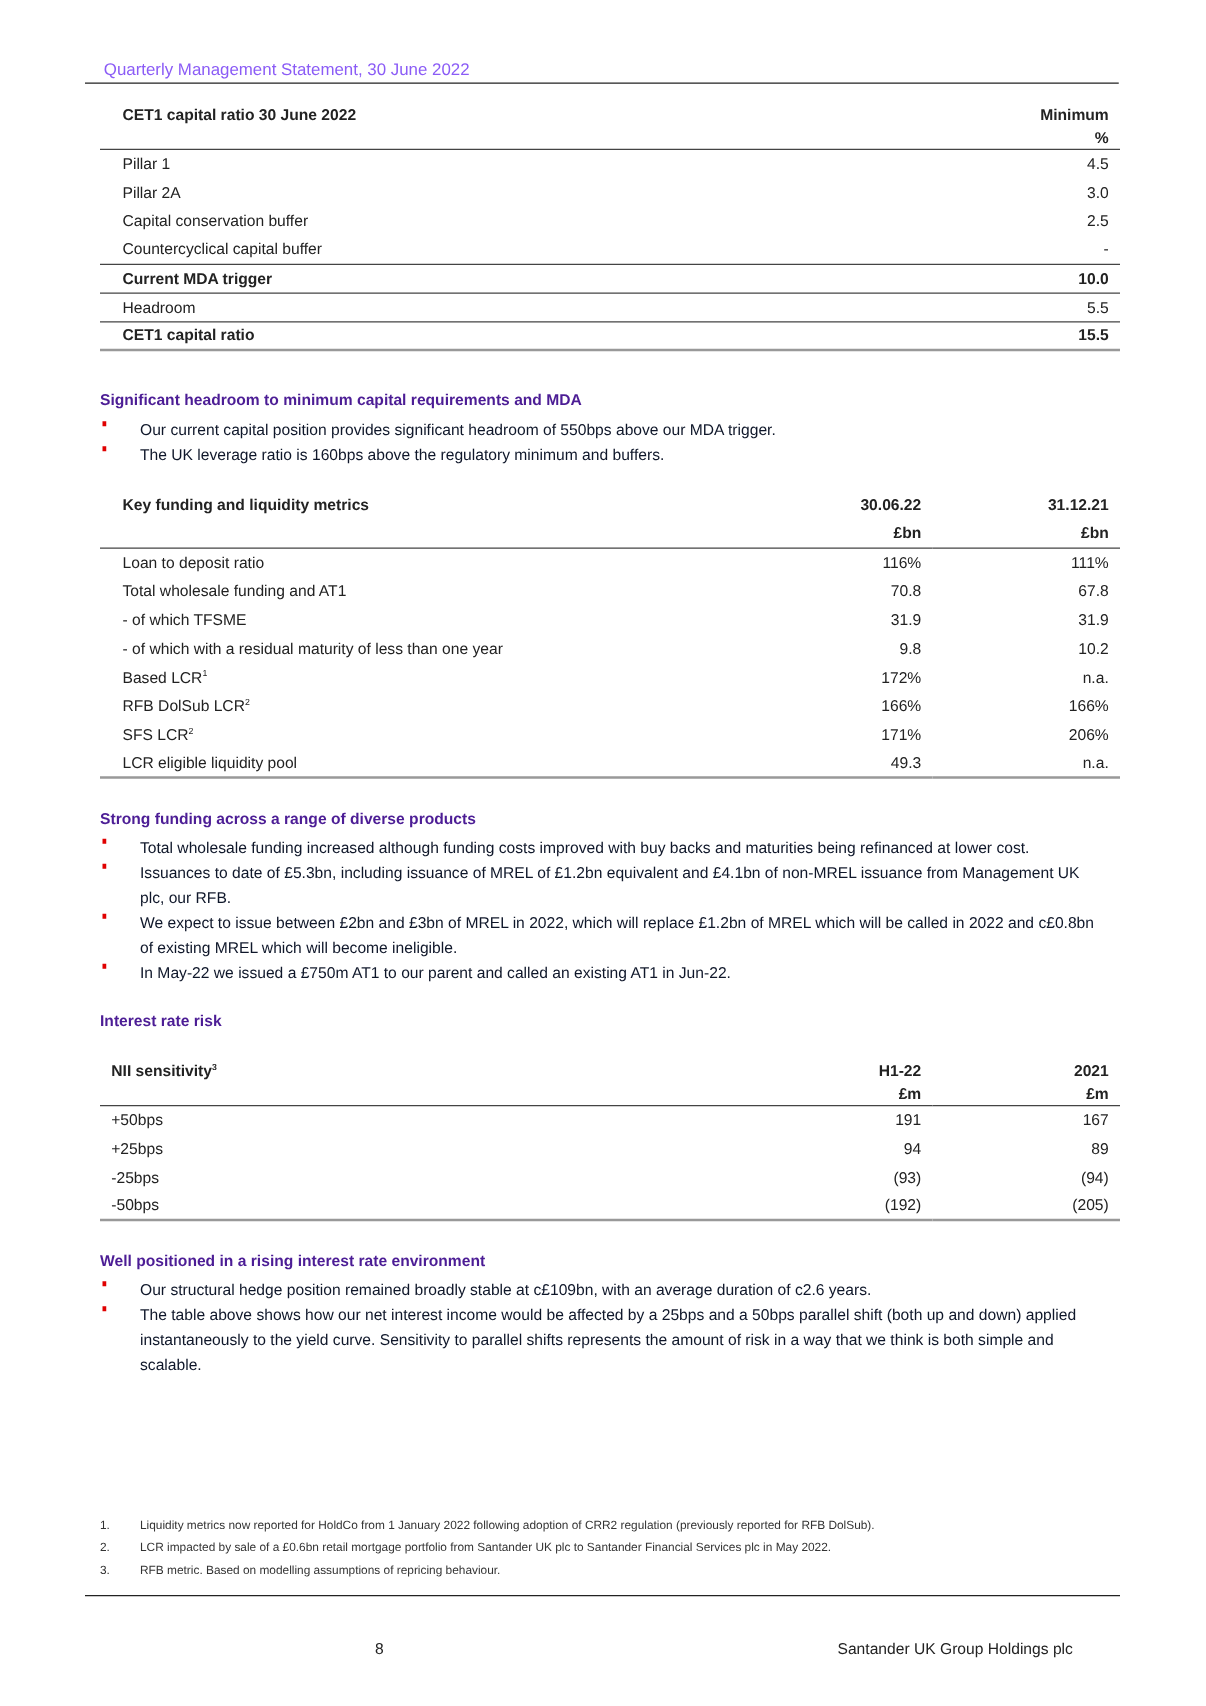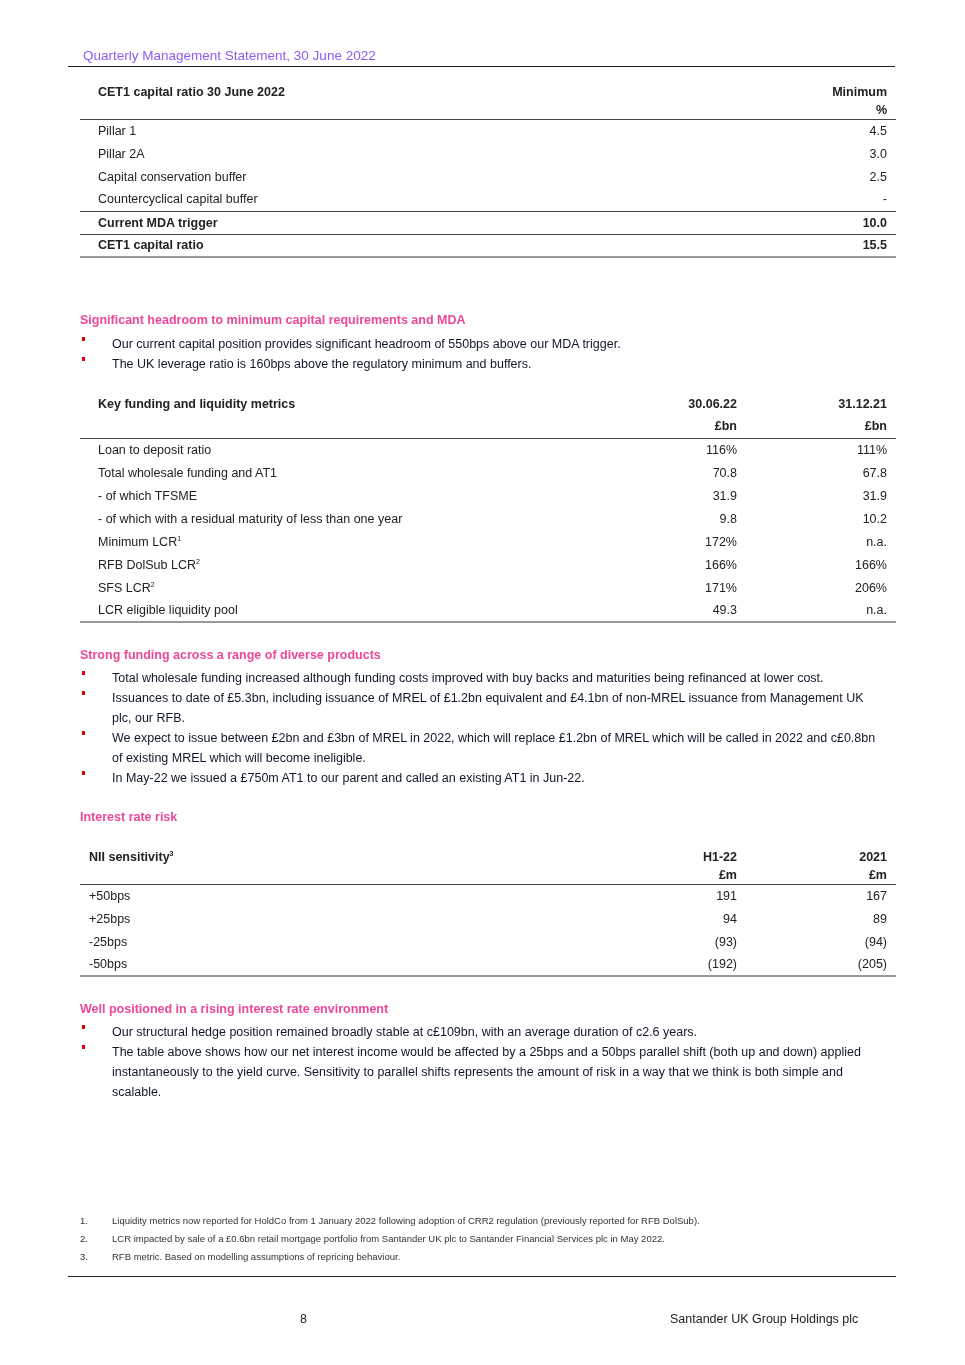--- a/index.html
+++ b/index.html
@@ -23,21 +23,21 @@
   table.fin td { padding: 0 9px 0 18px; height: 23px; vertical-align: middle; white-space: nowrap; }
   table.fin td.num { text-align: right; padding: 0 9px 0 0; }
   table.fin tr.hdr td { font-weight: bold; height: 21px; }
   table.fin tr.hdr2 td { font-weight: bold; height: 17px; border-bottom: 1px solid #444; }
   table.fin tr.bold td { font-weight: bold; }
   table.fin tr.topline td { border-top: 1px solid #444; }
   table.fin tr.last td { border-bottom: 2px solid #999; }
   sup { font-size: 7px; vertical-align: super; line-height: 0; }
 
   .section-title {
-    position: absolute; left: 80px; font-weight: bold; font-size: 12.5px; color: #ec4899;
+    position: absolute; left: 80px; font-weight: bold; font-size: 12.5px; color: #4c1d95;
   }
   ul.bullets { position: absolute; left: 80px; width: 800px; list-style: none; }
   ul.bullets li {
     position: relative; padding-left: 32px; line-height: 20px; font-size: 12.5px; color: #0f172a;
   }
   ul.bullets li::before {
     content: ""; position: absolute; left: 2px; top: 3px; width: 3px; height: 4px; background: #e00000;
   }
   .footnotes { position: absolute; left: 80px; top: 1211px; width: 800px; font-size: 9.5px; color: #333; }
   .footnotes .fn { display: flex; height: 18px; align-items: center; }
@@ -75,20 +75,24 @@
     <td>Capital conservation buffer</td>
     <td class="num">2.5</td>
   </tr>
   <tr>
     <td>Countercyclical capital buffer</td>
     <td class="num">-</td>
   </tr>
   <tr class="bold topline">
     <td>Current MDA trigger</td>
     <td class="num">10.0</td>
+  </tr>
+  <tr class="topline">
+    <td>Headroom</td>
+    <td class="num">5.5</td>
   </tr>
   <tr class="bold topline last">
     <td>CET1 capital ratio</td>
     <td class="num">15.5</td>
   </tr>
 </tbody>
   </table>
 
 <div class="section-title" style="top:313px;">Significant headroom to minimum capital requirements and MDA</div>
 <ul class="bullets" style="top:334px;">
@@ -127,21 +131,21 @@
     <td>- of which TFSME</td>
     <td class="num">31.9</td>
     <td class="num">31.9</td>
   </tr>
   <tr>
     <td>- of which with a residual maturity of less than one year</td>
     <td class="num">9.8</td>
     <td class="num">10.2</td>
   </tr>
   <tr>
-    <td><span>Minimum LCR</span><sup>1</sup></td>
+    <td><span>Based LCR</span><sup>1</sup></td>
     <td class="num">172%</td>
     <td class="num">n.a.</td>
   </tr>
   <tr>
     <td><span>RFB DolSub LCR</span><sup>2</sup></td>
     <td class="num">166%</td>
     <td class="num">166%</td>
   </tr>
   <tr>
     <td><span>SFS LCR</span><sup>2</sup></td>

